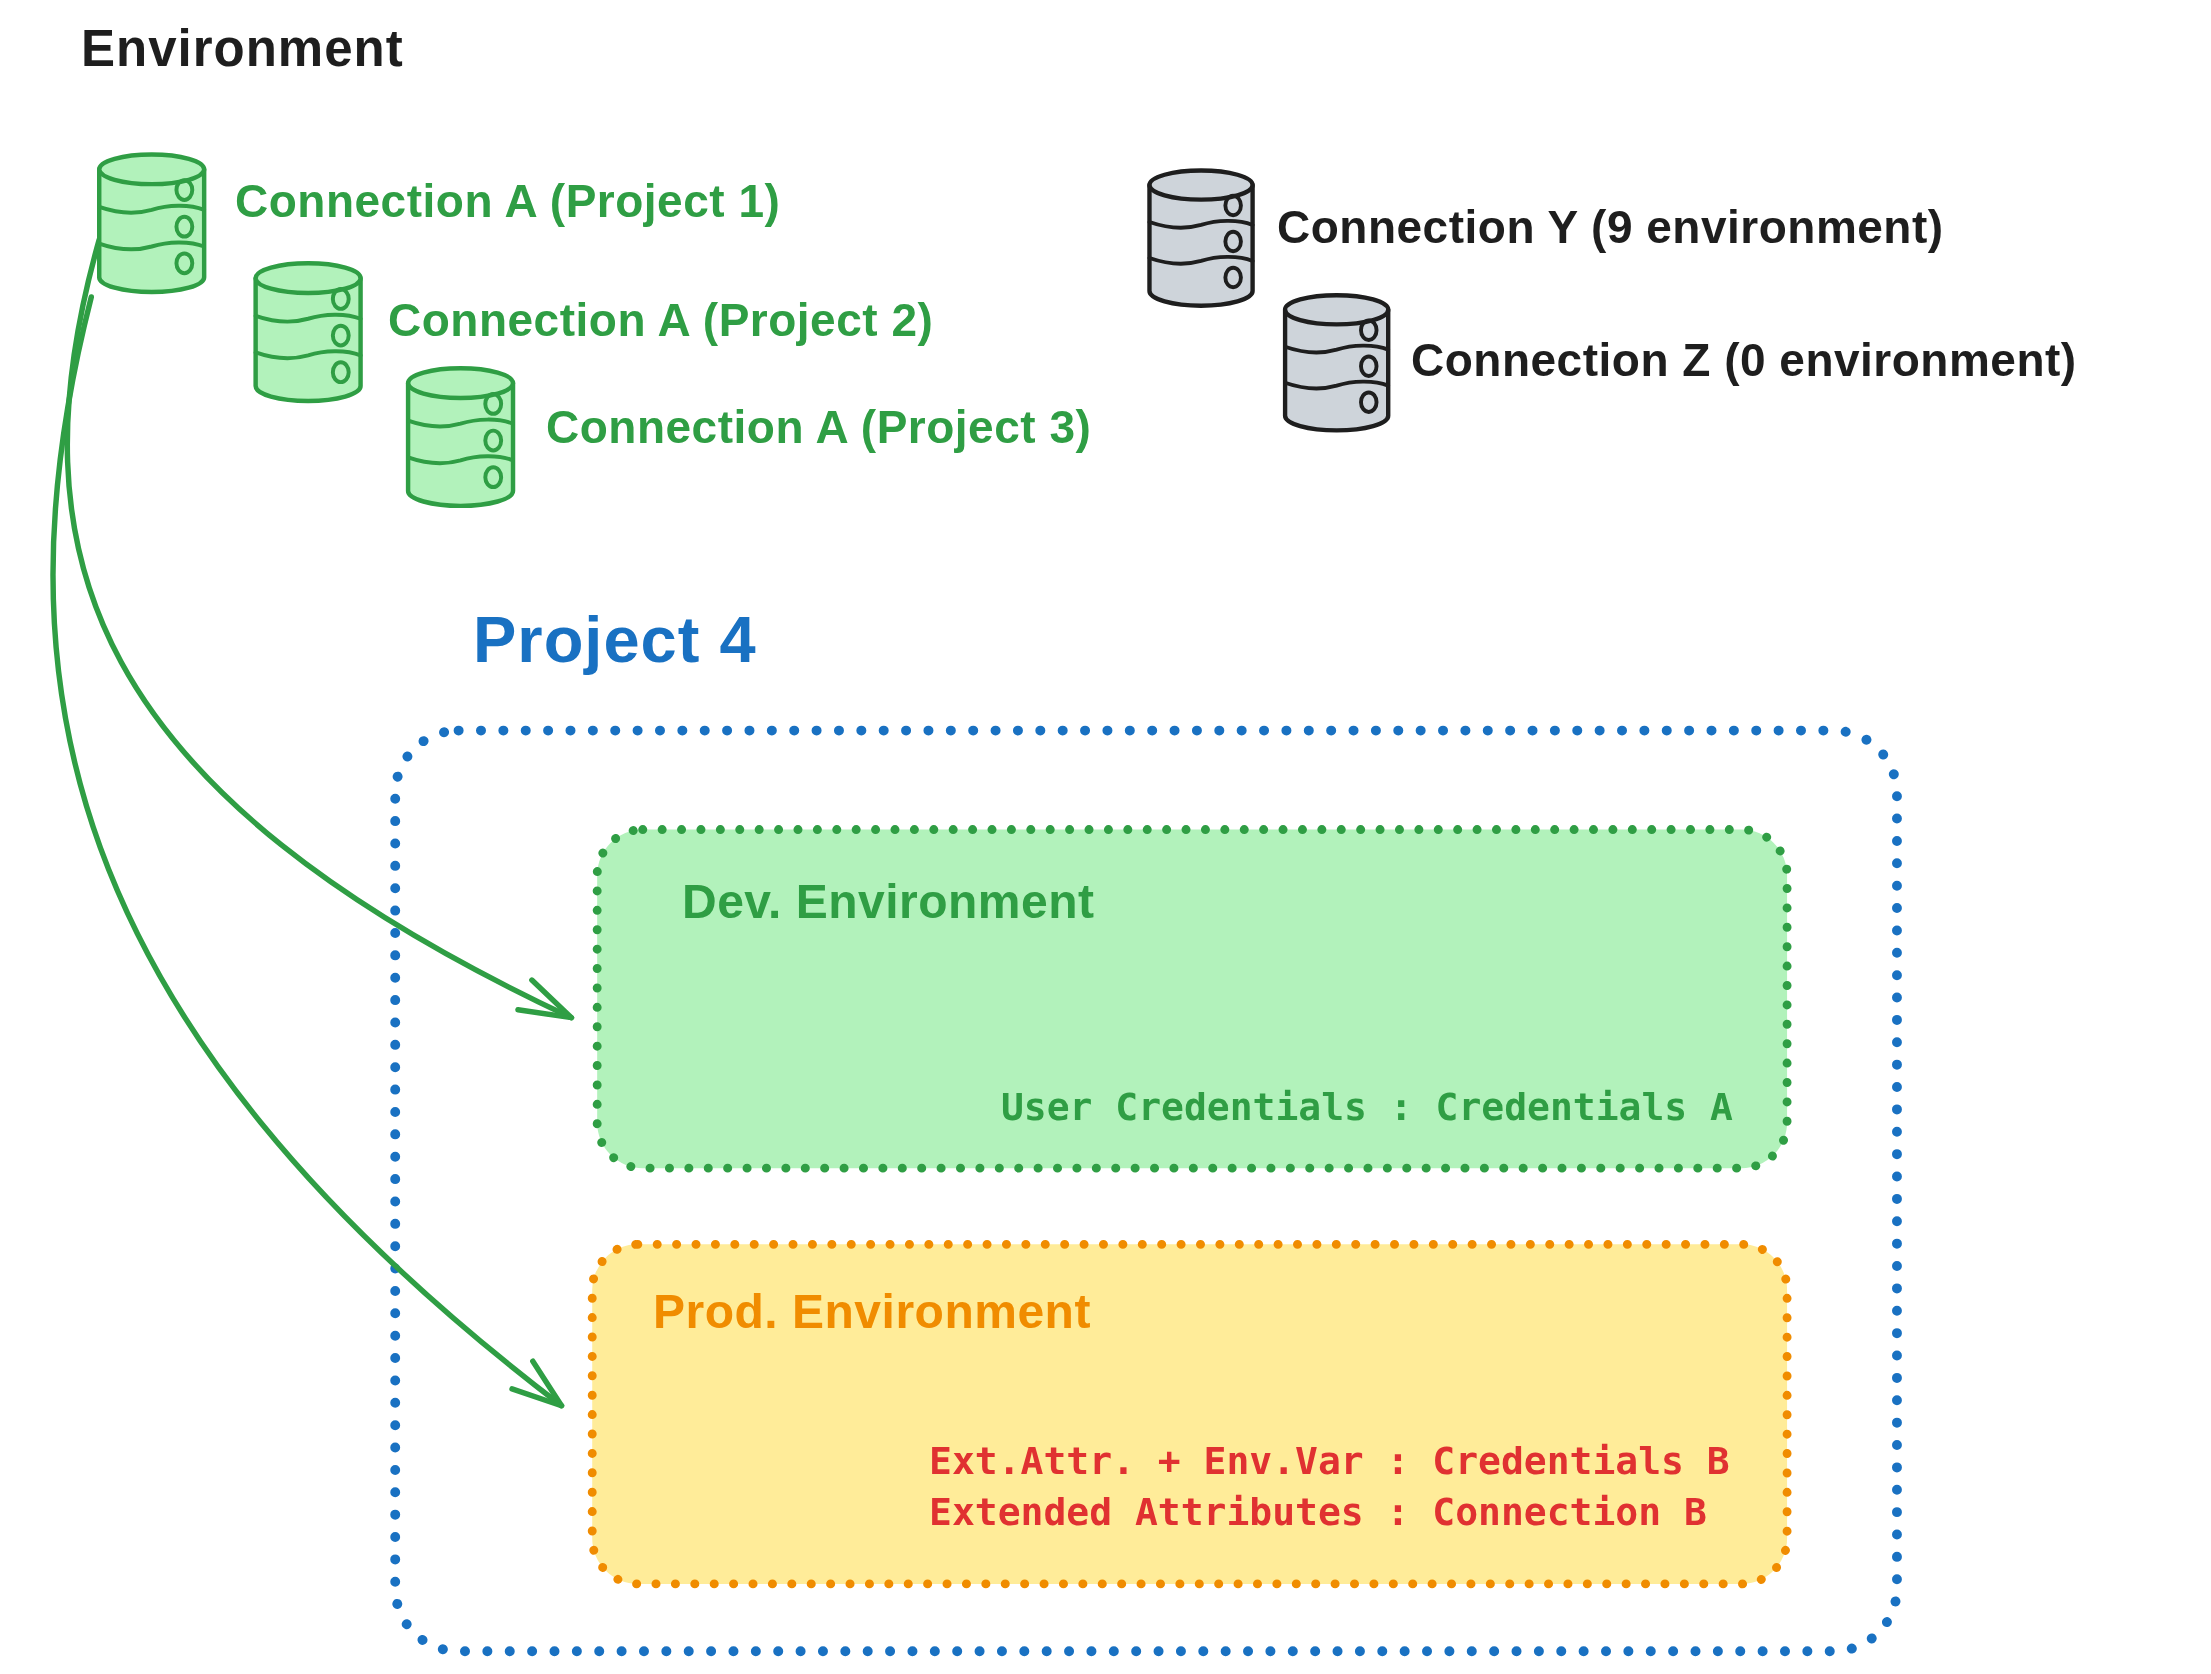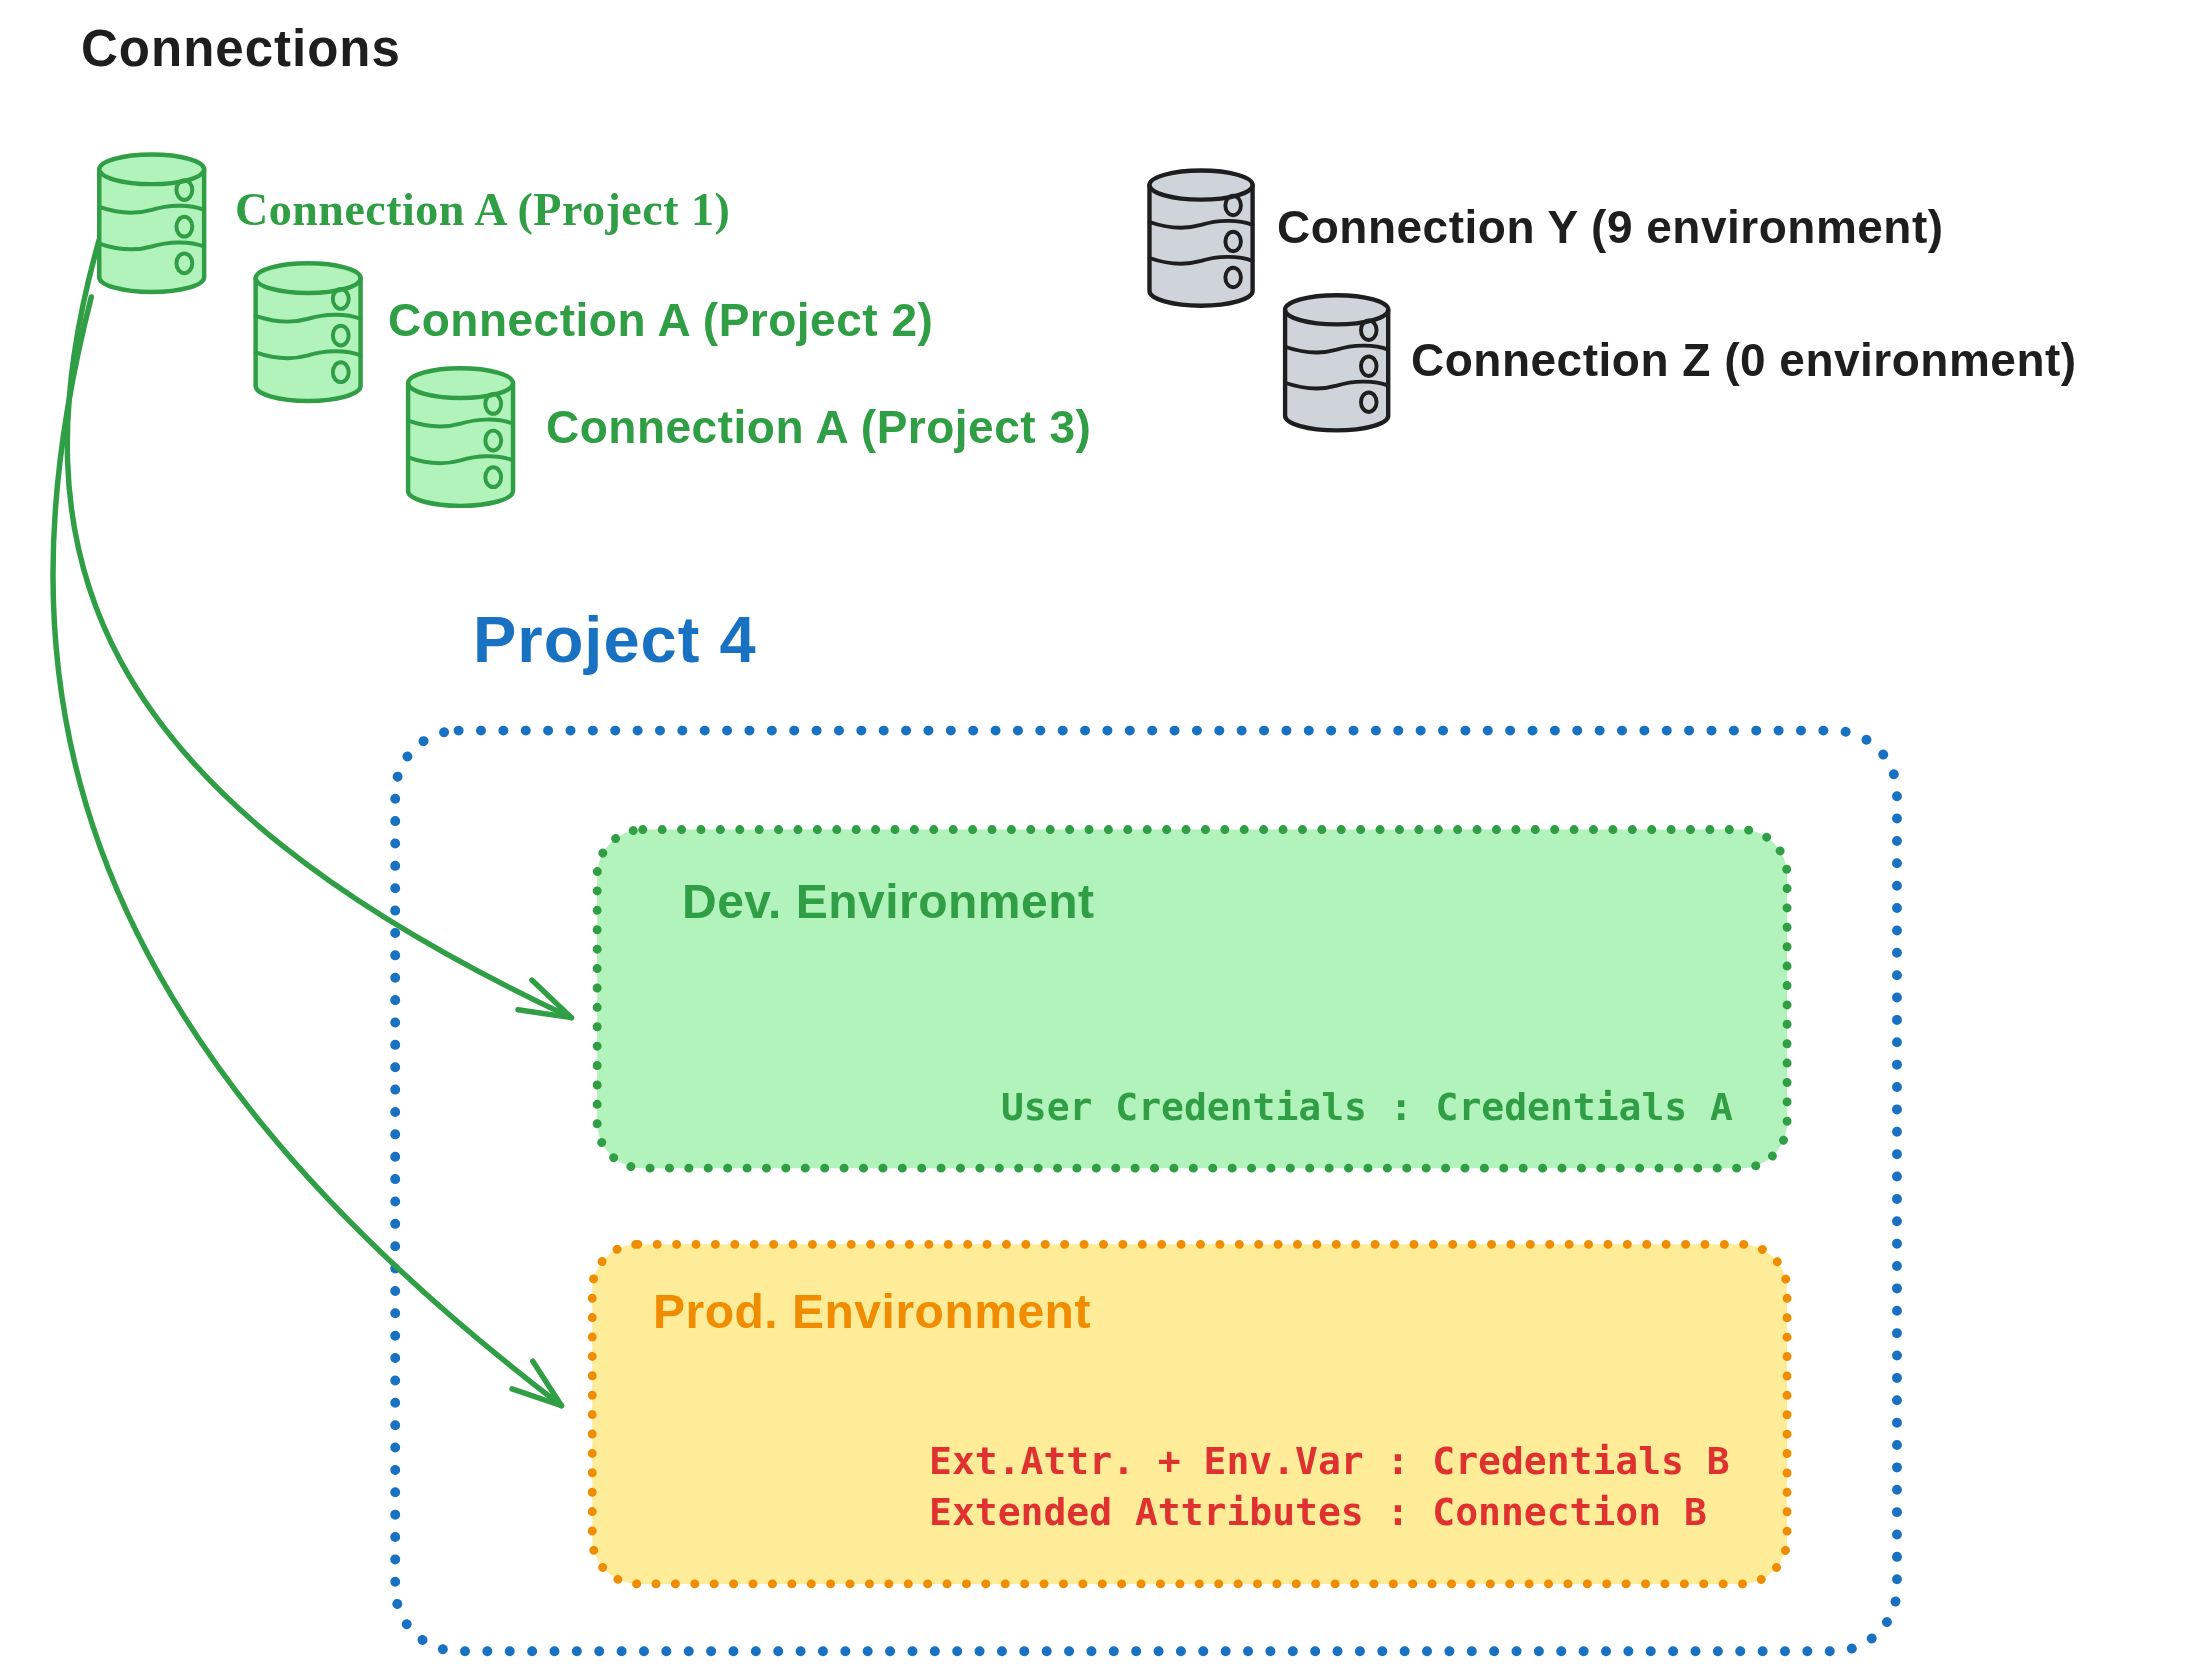--- a/index.html
+++ b/index.html
@@ -75,23 +75,23 @@
     </g>
 
     <use href="#db" x="95" y="152" width="116" height="146" class="db-green"></use>
     <use href="#db" x="253" y="262" width="116" height="146" class="db-green"></use>
     <use href="#db" x="407" y="368" width="116" height="146" class="db-green"></use>
 
     <use href="#db" x="1156" y="167" width="114" height="146" class="db-gray"></use>
     <use href="#db" x="1293" y="293" width="114" height="146" class="db-gray"></use>
   </svg>
 
-  <div class="lbl title" style="left:81px;top:20px;">Connections</div>
+  <div class="lbl title" style="left:81px;top:20px;">Environment</div>
 
-  <div class="lbl hand conn-a" style="left:235px;top:184px;font-family:Liberation Serif, serif;">Connection A (Project 1)</div>
+  <div class="lbl hand conn-a" style="left:235px;top:176px;">Connection A (Project 1)</div>
   <div class="lbl hand conn-a" style="left:388px;top:295px;">Connection A (Project 2)</div>
   <div class="lbl hand conn-a" style="left:546px;top:402px;">Connection A (Project 3)</div>
 
   <div class="lbl hand conn-ext" style="left:1277px;top:202px;">Connection Y (9 environment)</div>
   <div class="lbl hand conn-ext" style="left:1411px;top:335px;">Connection Z (0 environment)</div>
 
   <div class="lbl project-title" style="left:473px;top:604px;">Project 4</div>
 
   <div class="lbl hand env-title-dev" style="left:682px;top:875px;">Dev. Environment</div>
   <div class="lbl mono cred-dev" style="right:479px;top:1086px;">User Credentials : Credentials A</div>

